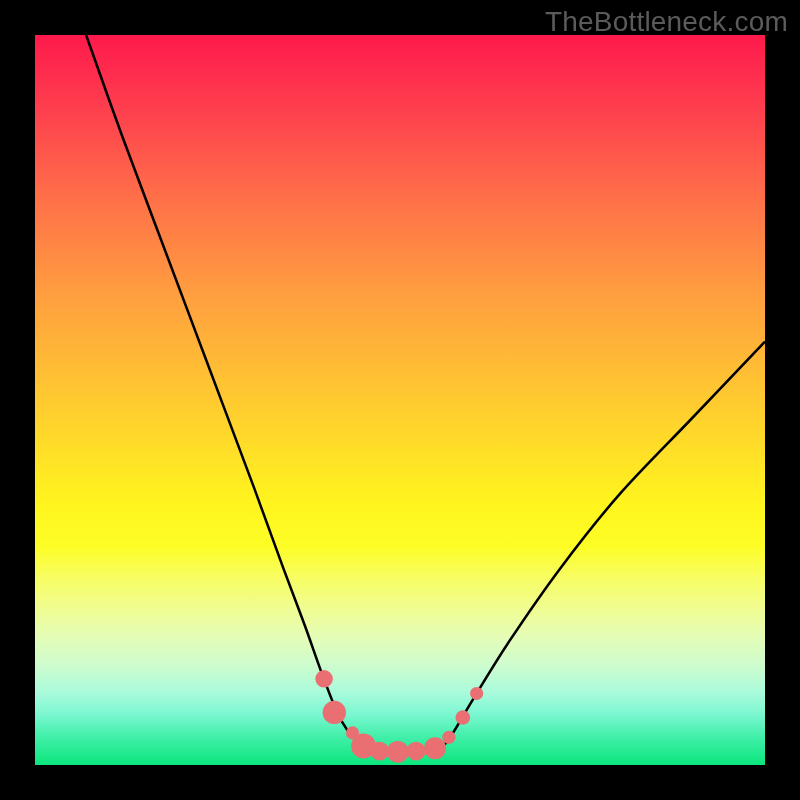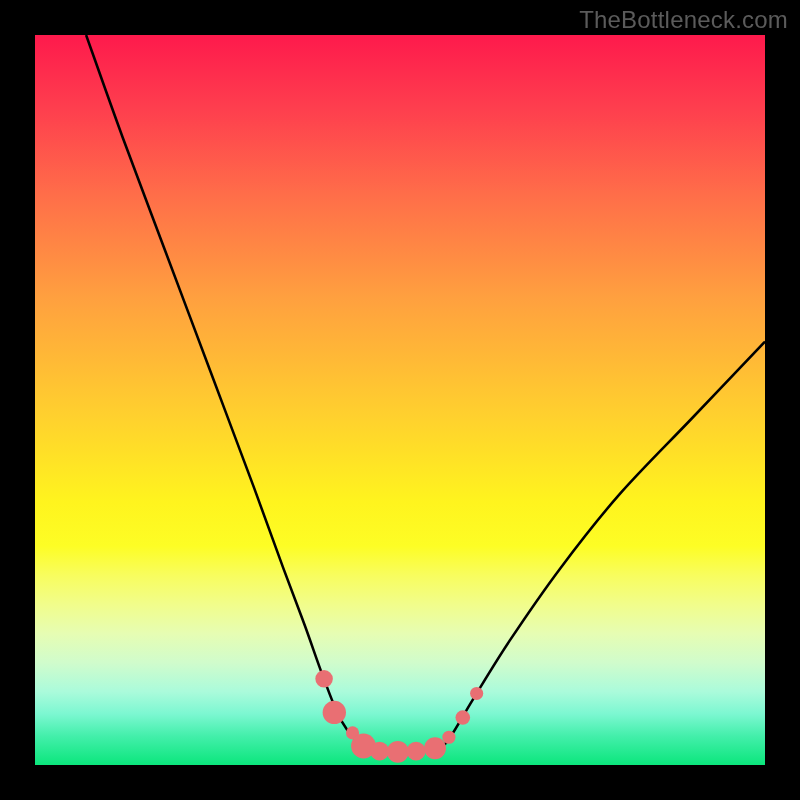--- a/index.html
+++ b/index.html
@@ -9,21 +9,21 @@
     height: 800px;
     background: #000;
     position: relative;
     overflow: hidden;
   }
   .watermark {
     position: absolute;
     top: 6px;
     right: 12px;
     font-family: Arial, Helvetica, sans-serif;
-    font-size: 24px;
+    font-size: 28px;
     color: #5b5b5b;
     font-weight: 500;
     letter-spacing: 0.2px;
     z-index: 10;
   }
   .plot-area {
     position: absolute;
     left: 35px;
     top: 35px;
     width: 730px;

